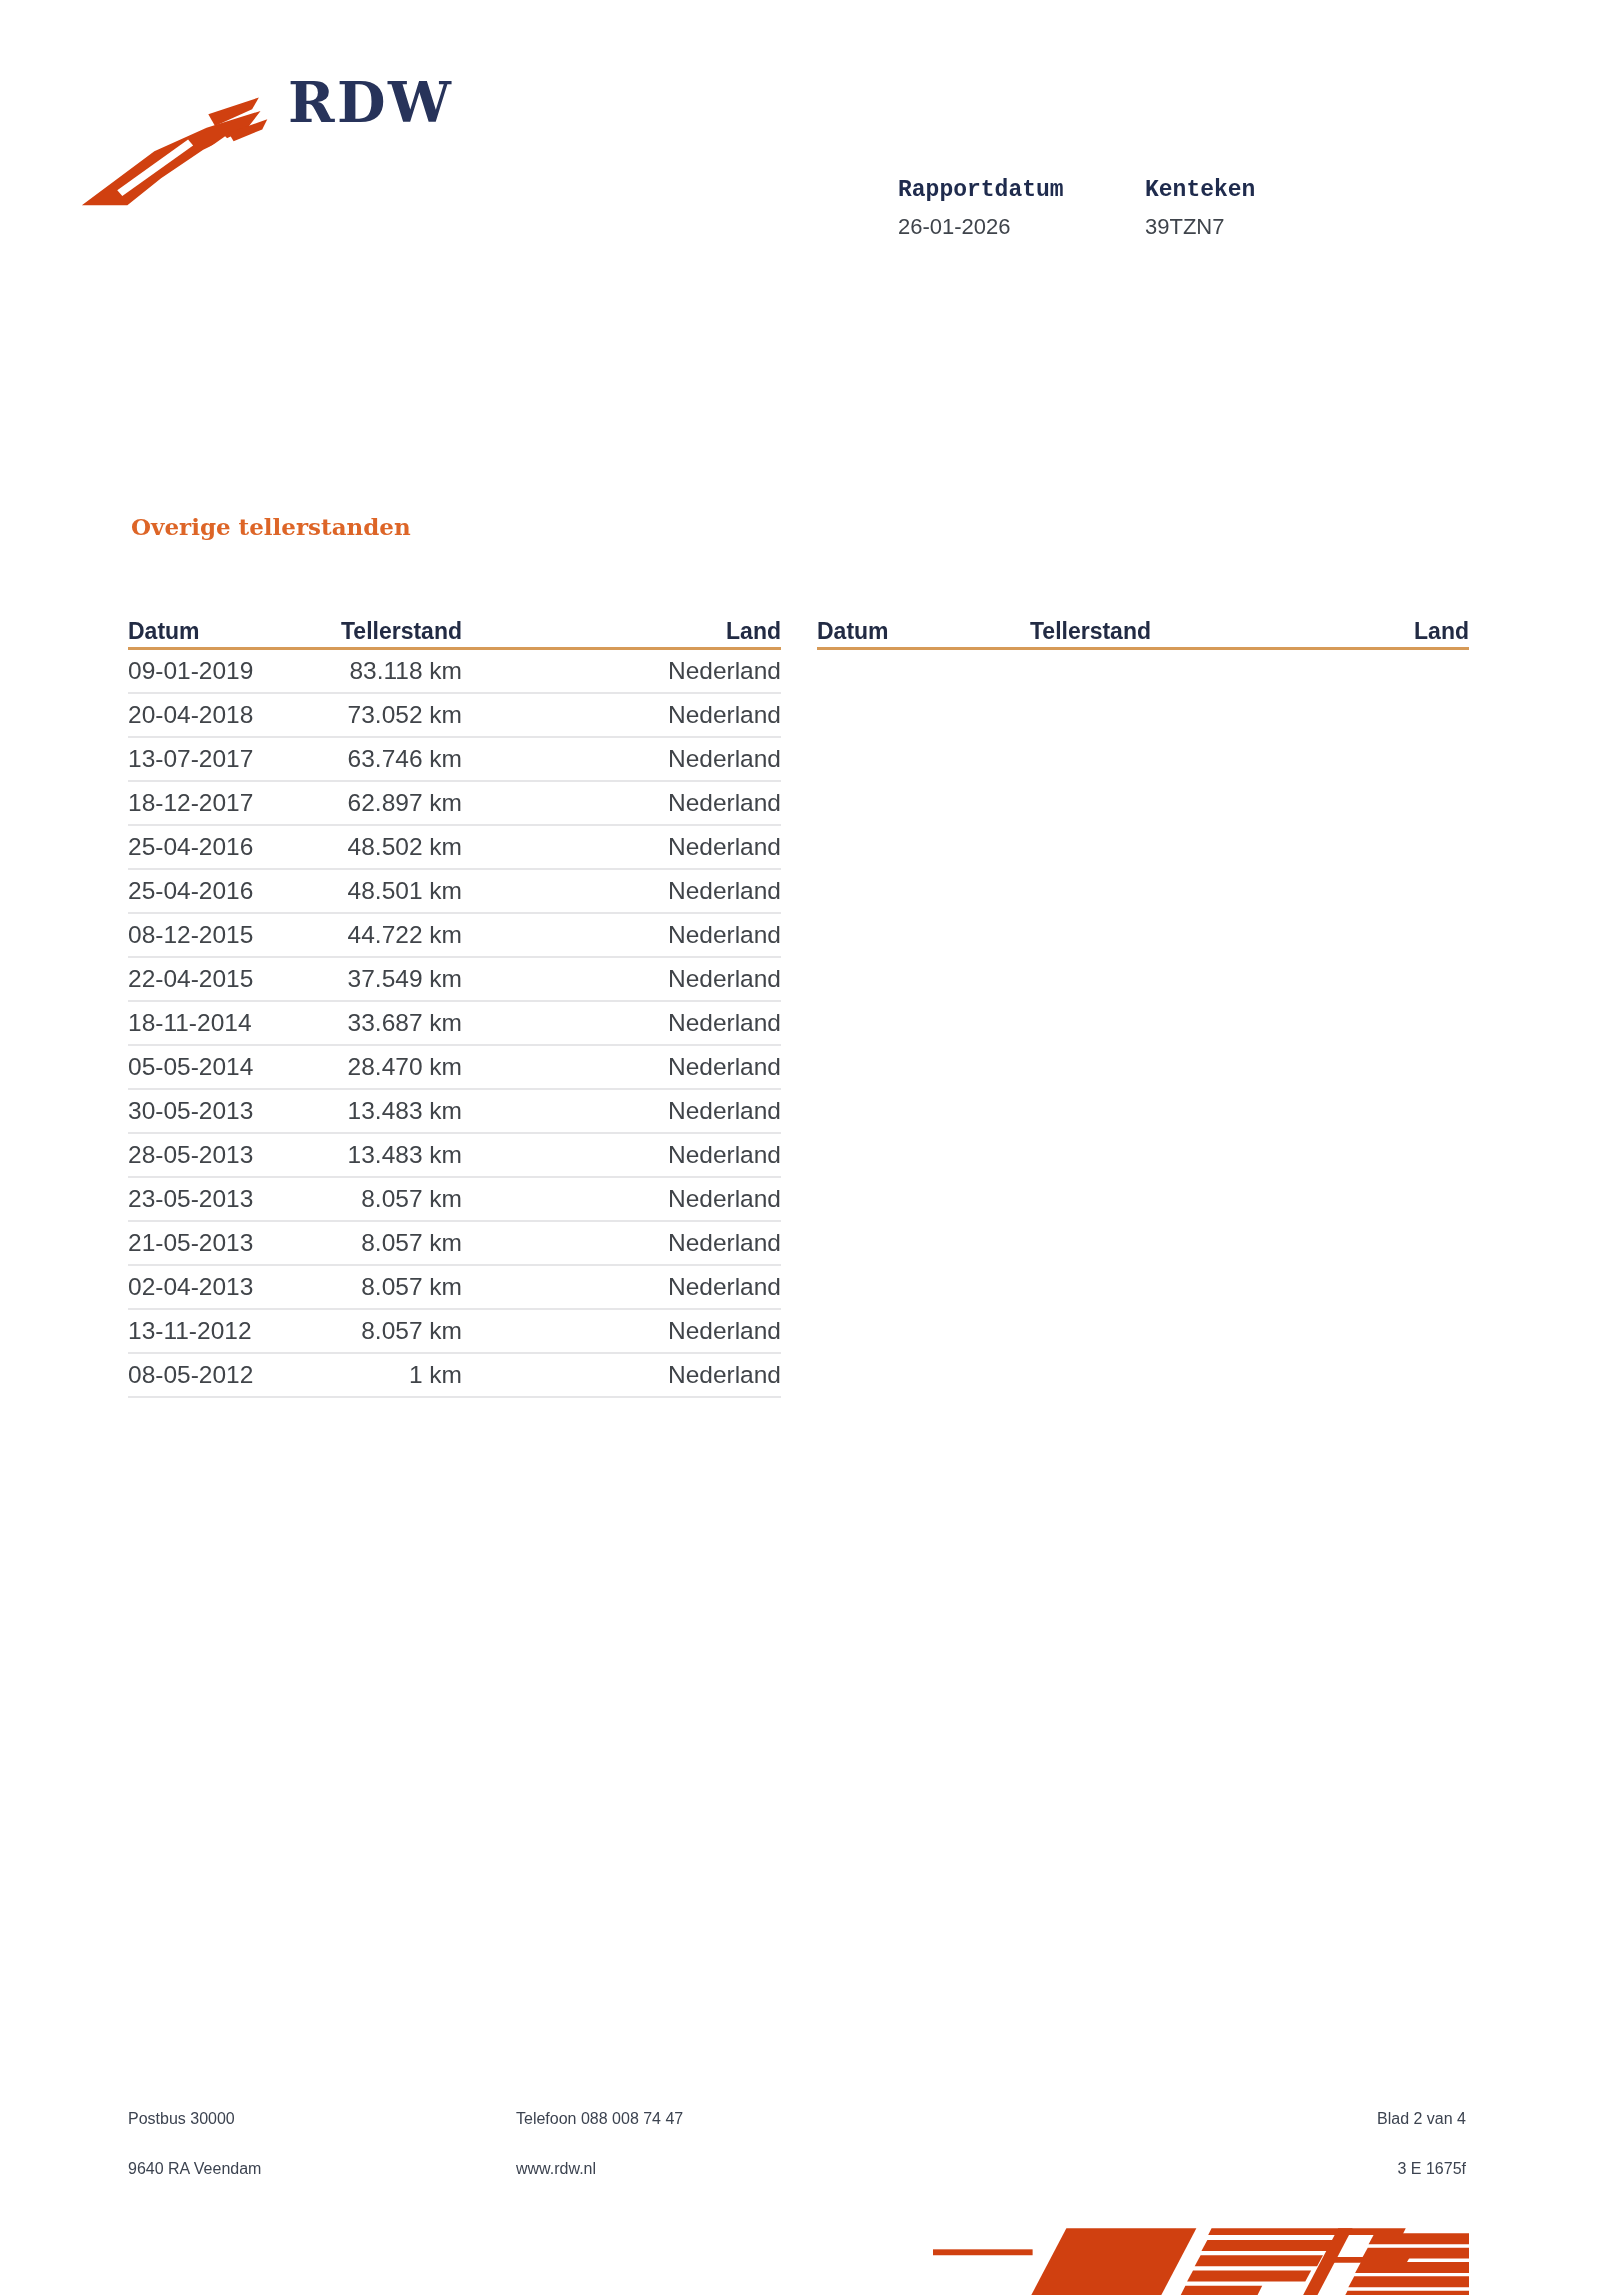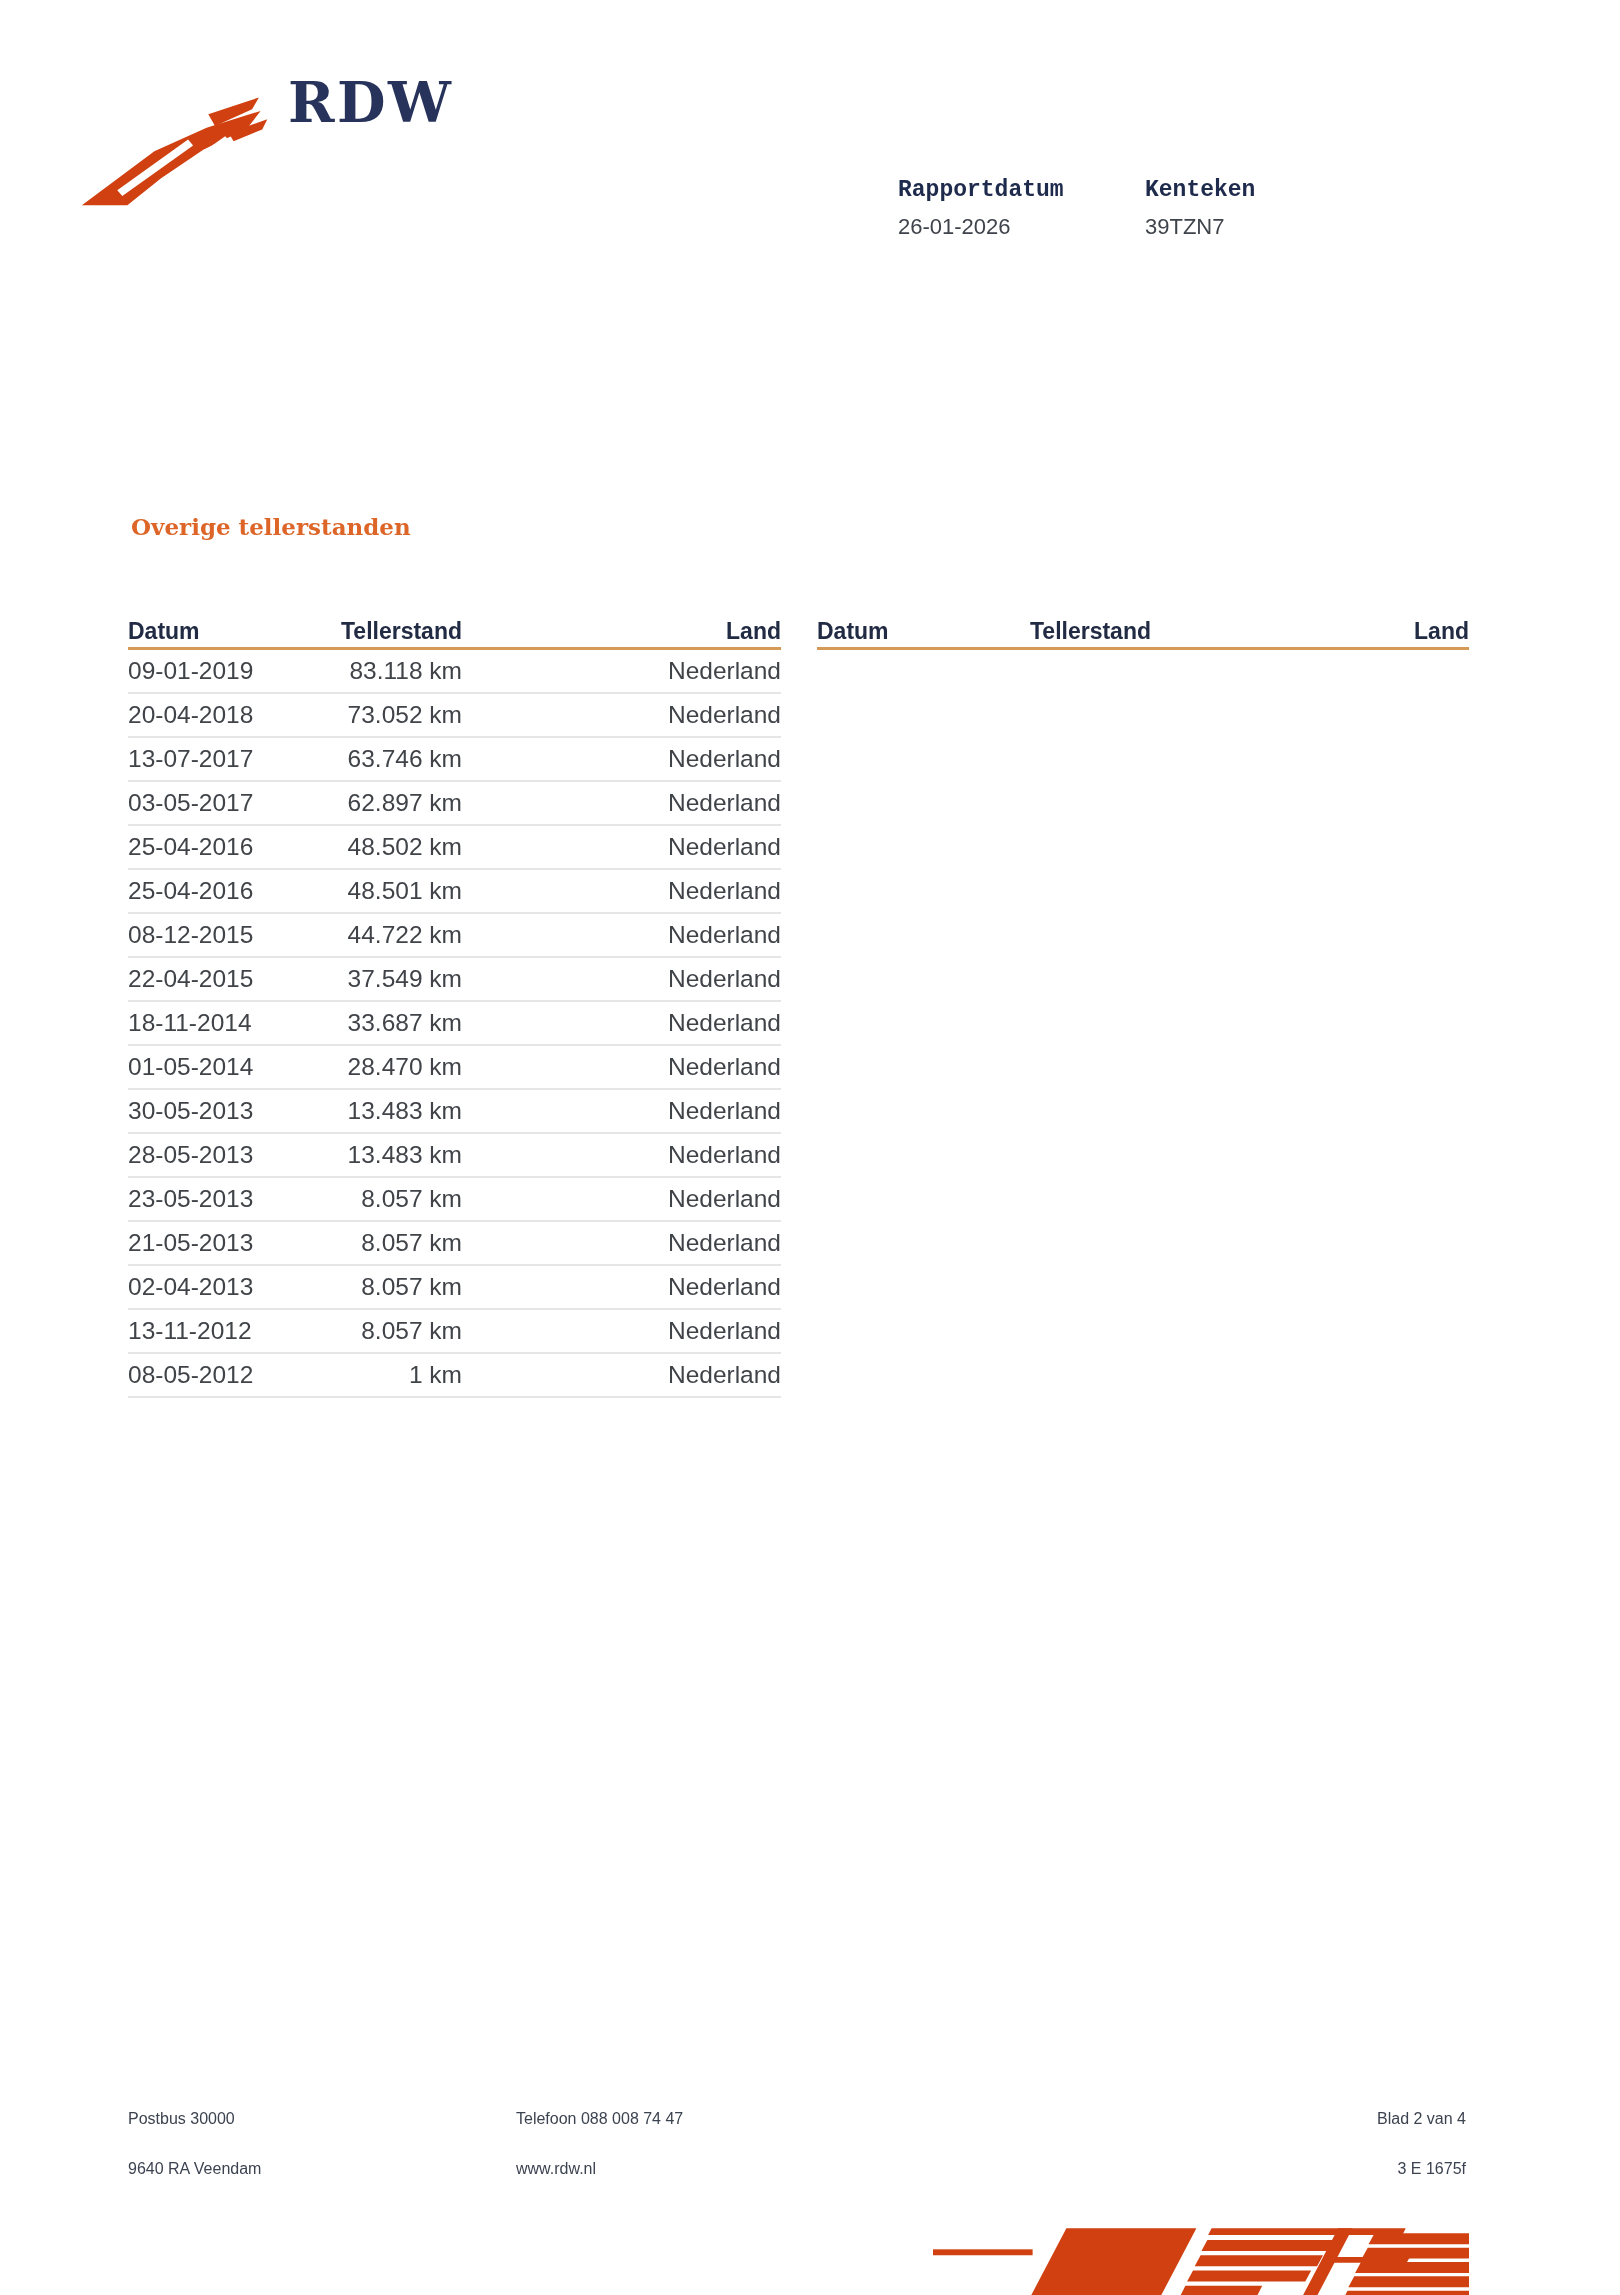--- a/index.html
+++ b/index.html
@@ -110,21 +110,21 @@
           <span class="c1">20-04-2018</span>
           <span class="c2">73.052 km</span>
           <span class="c3">Nederland</span>
         </div>
         <div class="trow">
           <span class="c1">13-07-2017</span>
           <span class="c2">63.746 km</span>
           <span class="c3">Nederland</span>
         </div>
         <div class="trow">
-          <span class="c1">03-05-2017</span>
+          <span class="c1">18-12-2017</span>
           <span class="c2">62.897 km</span>
           <span class="c3">Nederland</span>
         </div>
         <div class="trow">
           <span class="c1">25-04-2016</span>
           <span class="c2">48.502 km</span>
           <span class="c3">Nederland</span>
         </div>
         <div class="trow">
           <span class="c1">25-04-2016</span>
@@ -140,21 +140,21 @@
           <span class="c1">22-04-2015</span>
           <span class="c2">37.549 km</span>
           <span class="c3">Nederland</span>
         </div>
         <div class="trow">
           <span class="c1">18-11-2014</span>
           <span class="c2">33.687 km</span>
           <span class="c3">Nederland</span>
         </div>
         <div class="trow">
-          <span class="c1">01-05-2014</span>
+          <span class="c1">05-05-2014</span>
           <span class="c2">28.470 km</span>
           <span class="c3">Nederland</span>
         </div>
         <div class="trow">
           <span class="c1">30-05-2013</span>
           <span class="c2">13.483 km</span>
           <span class="c3">Nederland</span>
         </div>
         <div class="trow">
           <span class="c1">28-05-2013</span>

